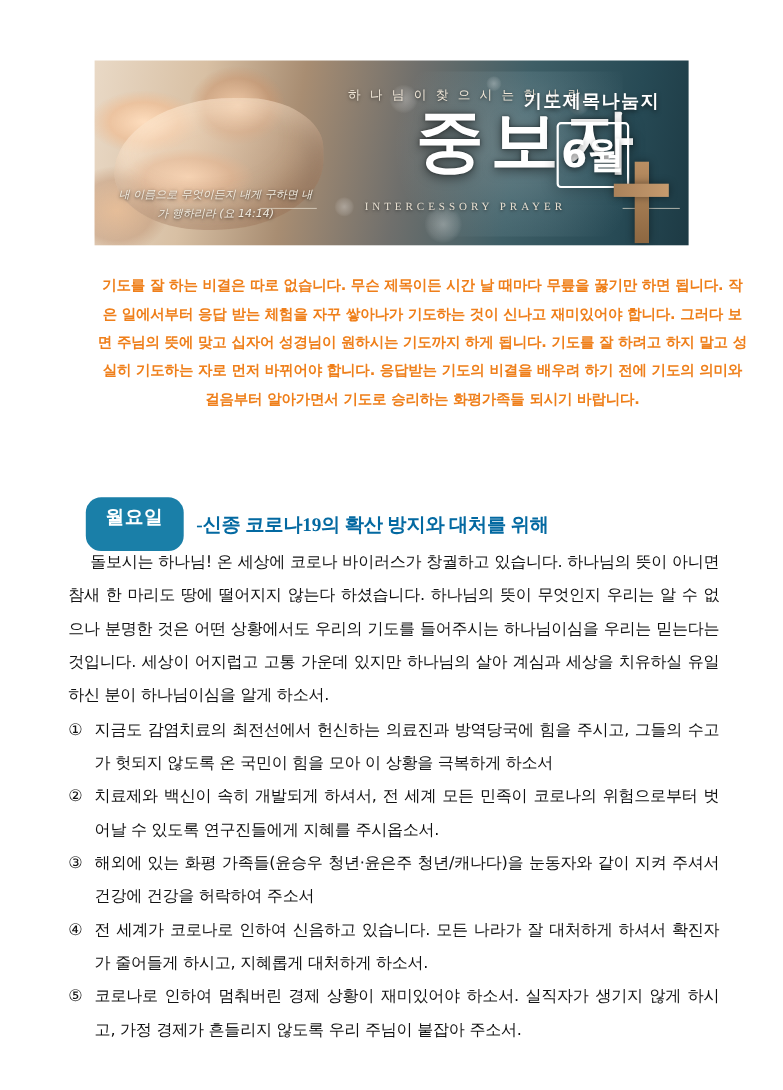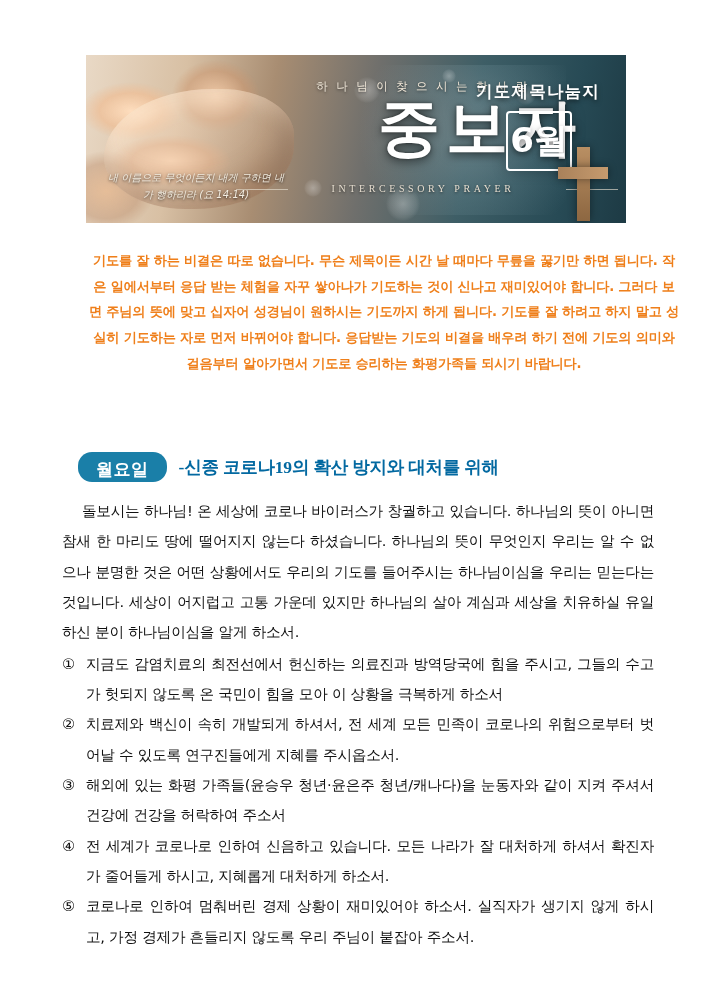--- a/index.html
+++ b/index.html
@@ -215,21 +215,21 @@
     display: flex;
     align-items: center;
     gap: 12px;
   }
   .day-badge {
     background: #1a7fa8;
     color: #ffffff;
     font-weight: bold;
     font-size: 17px;
     border-radius: 14px;
-    padding: 6px 18px 1px 18px;
+    padding: 6px 18px 20px 18px;
     font-family: "DejaVu Sans", sans-serif;
     letter-spacing: 0.5px;
   }
   .day-title {
     color: #0369a1;
     font-weight: bold;
     font-size: 17.5px;
     font-family: Liberation Serif, serif;
     letter-spacing: -0.2px;
   }

